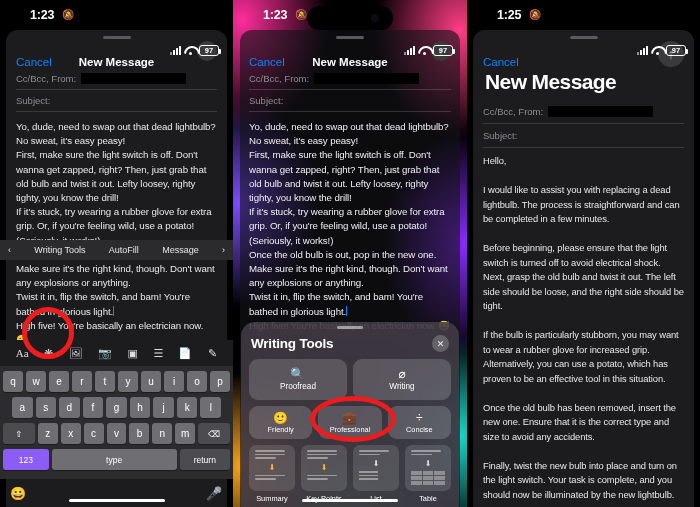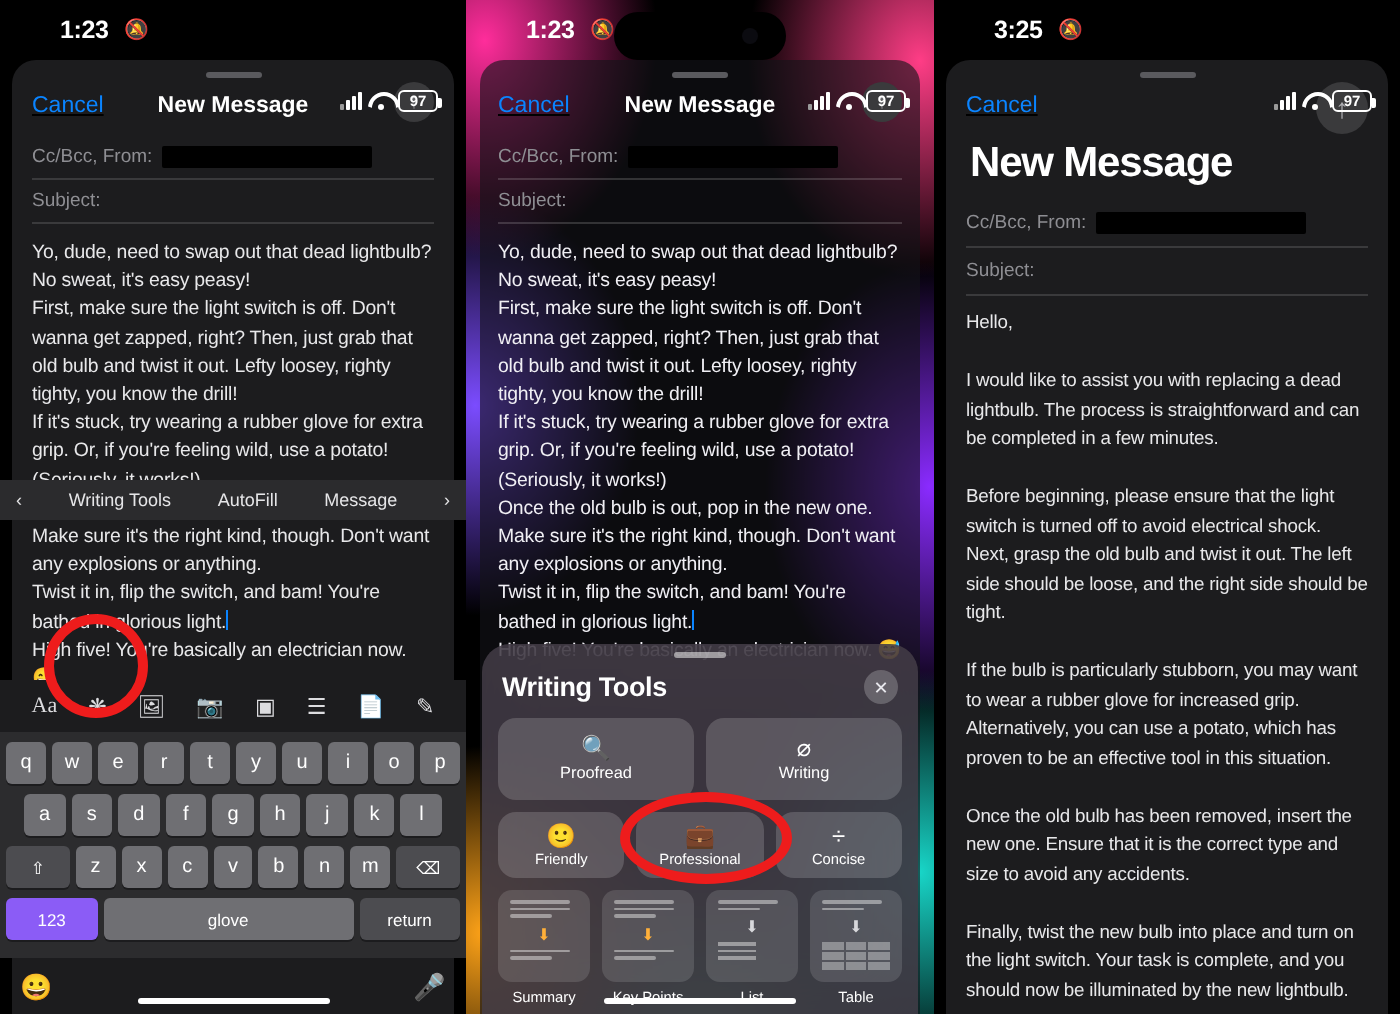--- a/index.html
+++ b/index.html
@@ -70,22 +70,22 @@
   
   .sheet {
     position: absolute; left: 6px; right: 6px; top: 30px; bottom: 0;
     background: #1c1c1e; border-radius: 12px 12px 0 0; z-index: 3;
   }
   .grabber {
     position: absolute; left: 50%; transform: translateX(-50%); top: 6px;
     width: 28px; height: 3px; border-radius: 2px; background: #5a5a5e;
   }
   .navbar {
-    position: relative; height: 30px; display: flex; align-items: center;
-    padding: 0 10px; margin-top: 8px; text-decoration: underline;
+    position: relative; height: 30px; display: flex; align-items: flex-end;
+    padding: 0 10px; margin-top: 8px;
   }
   .cancel { color: #0a84ff; font-size: 11.5px; }
   .nav-title {
     position: absolute; left: 0; right: 0; text-align: center;
     color: #fff; font-size: 11.5px; font-weight: 700;
   }
   .send-btn {
     position: absolute; right: 10px; top: 3px;
     width: 20px; height: 20px; border-radius: 50%;
     background: #3a3a3c; display:flex; align-items:center; justify-content:center;
@@ -325,21 +325,21 @@
           <div class="key">x</div>
           <div class="key">c</div>
           <div class="key">v</div>
           <div class="key">b</div>
           <div class="key">n</div>
           <div class="key">m</div>
           <div class="key wide">⌫</div>
         </div>
         <div class="kbrow">
           <div class="key n123">123</div>
-          <div class="key space">glove</div>
+          <div class="key space">type</div>
           <div class="key ret">return</div>
         </div>
       </div>
       <div class="kb-bottom">
         <span>😀</span>
         <span>🎤</span>
       </div>
     </div>
     <div class="homebar"></div>
   </div>
@@ -475,21 +475,21 @@
           </div>
           <span class="wt-cap">Table</span>
         </div>
       </div>
     </div>
     <div class="homebar"></div>
   </div>
 
   <div class="panel p3">
     <div class="statusbar">
-      <div class="sb-time">3:25</div>
+      <div class="sb-time">1:25</div>
       <div class="sb-bell">🔕</div>
       <div class="sb-right">
         <div class="sig">
             <i></i>
             <i></i>
             <i></i>
             <i></i>
           </div>
         <div class="wifi"></div>
         <div class="batt">

